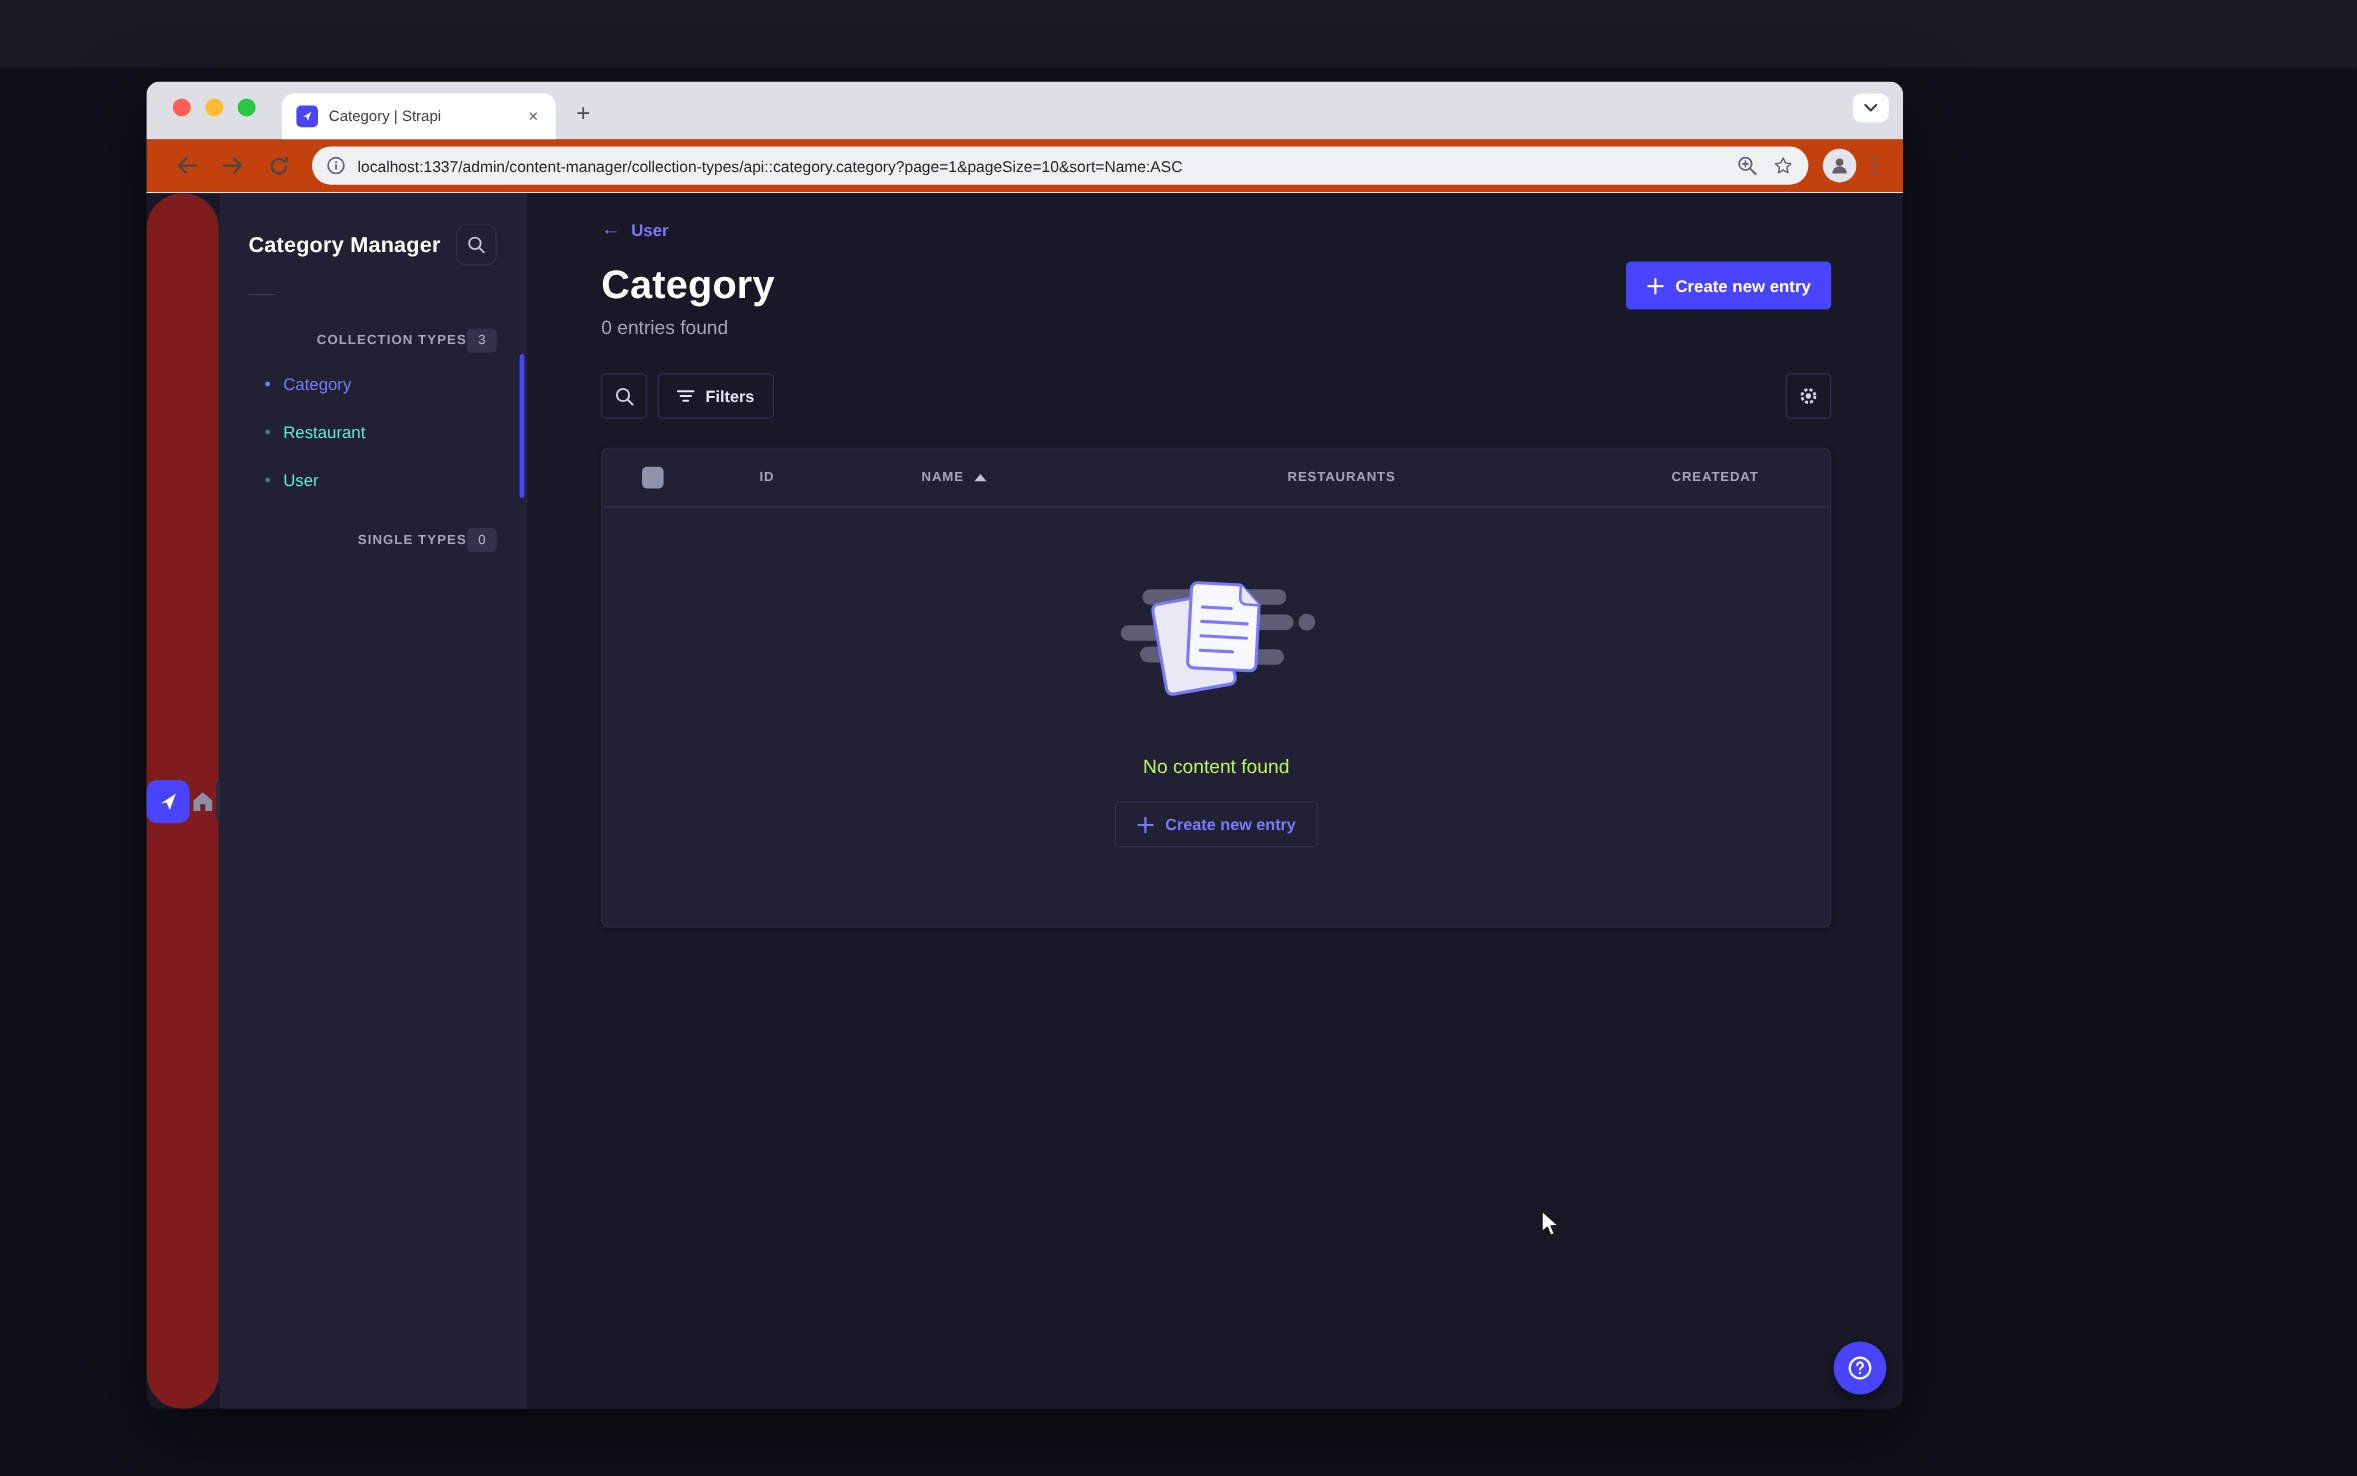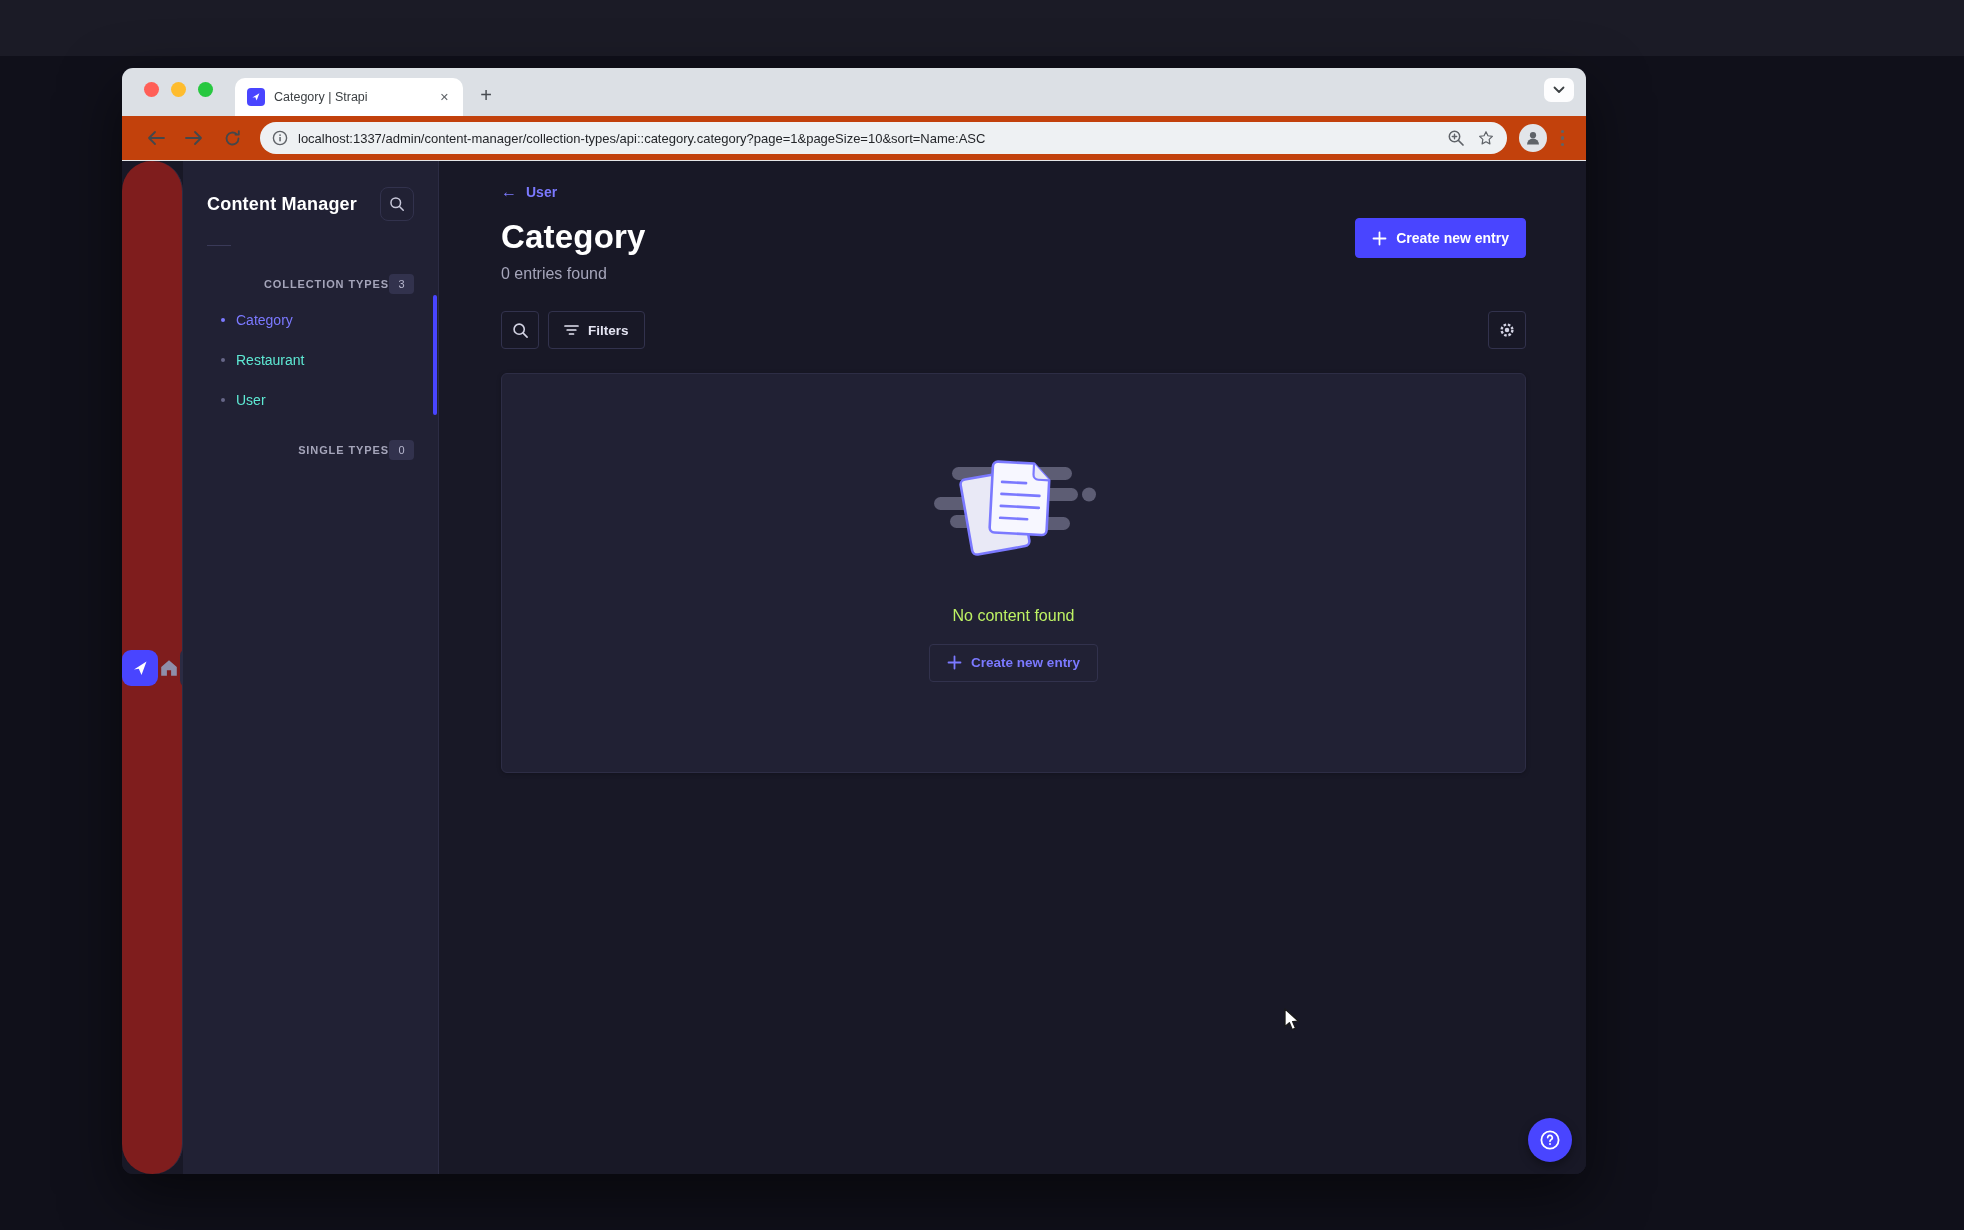--- a/index.html
+++ b/index.html
@@ -238,21 +238,21 @@
             <circle cx="12" cy="12" r="7.2" stroke="currentColor" stroke-width="3.2" fill="none" stroke-dasharray="3.4 2.3"></circle>
             <circle cx="12" cy="12" r="3" fill="currentColor"></circle>
           </svg>
       </div>
 
       <div class="user-avatar">KD</div>
     </div>
 
     <div class="subnav">
       <div class="subnav-head">
-        <span class="subnav-title">Content Manager</span>
+        <span class="subnav-title">Category Manager</span>
         <div class="subnav-search">
           <svg width="16" height="16" viewBox="0 0 18 18">
               <circle cx="7.6" cy="7.6" r="5.4" stroke="currentColor" stroke-width="1.7" fill="none"></circle>
               <path d="M11.8 11.8 L16 16" stroke="currentColor" stroke-width="1.7" stroke-linecap="round"></path>
             </svg>
         </div>
       </div>
       <div class="subnav-divider"></div>
 
       <div class="section-row">
@@ -317,20 +317,41 @@
         <div class="icon-btn38">
           <svg width="18" height="18" viewBox="0 0 24 24">
               <circle cx="12" cy="12" r="7.2" stroke="currentColor" stroke-width="3.2" fill="none" stroke-dasharray="3.4 2.3"></circle>
               <circle cx="12" cy="12" r="3" fill="currentColor"></circle>
             </svg>
         </div>
       </div>
 
       
       <div class="table-card">
+        <div class="thead">
+          <div class="th">
+              <span class="checkbox"></span>
+            </div>
+          <div class="th">
+              <span>ID</span>
+            </div>
+          <div class="th">
+              <span>NAME</span>
+              <span class="sort-asc"></span>
+            </div>
+          <div class="th">
+              <span>RESTAURANTS</span>
+            </div>
+          <div class="th">
+              <span>CREATEDAT</span>
+            </div>
+          <div class="th">
+              <span>STATUS</span>
+            </div>
+        </div>
 
         <div class="tbody-empty">
           <svg width="172" height="122" viewBox="0 0 172 122">
             <g fill="#8e8ea9" opacity="0.55">
               <rect x="24" y="16" width="120" height="13" rx="6.5"></rect>
               <rect x="6" y="46" width="58" height="13" rx="6.5"></rect>
               <rect x="104" y="37" width="46" height="13" rx="6.5"></rect>
               <circle cx="161" cy="43.5" r="7"></circle>
               <rect x="22" y="64" width="56" height="13" rx="6.5"></rect>
               <rect x="96" y="66" width="46" height="13" rx="6.5"></rect>

